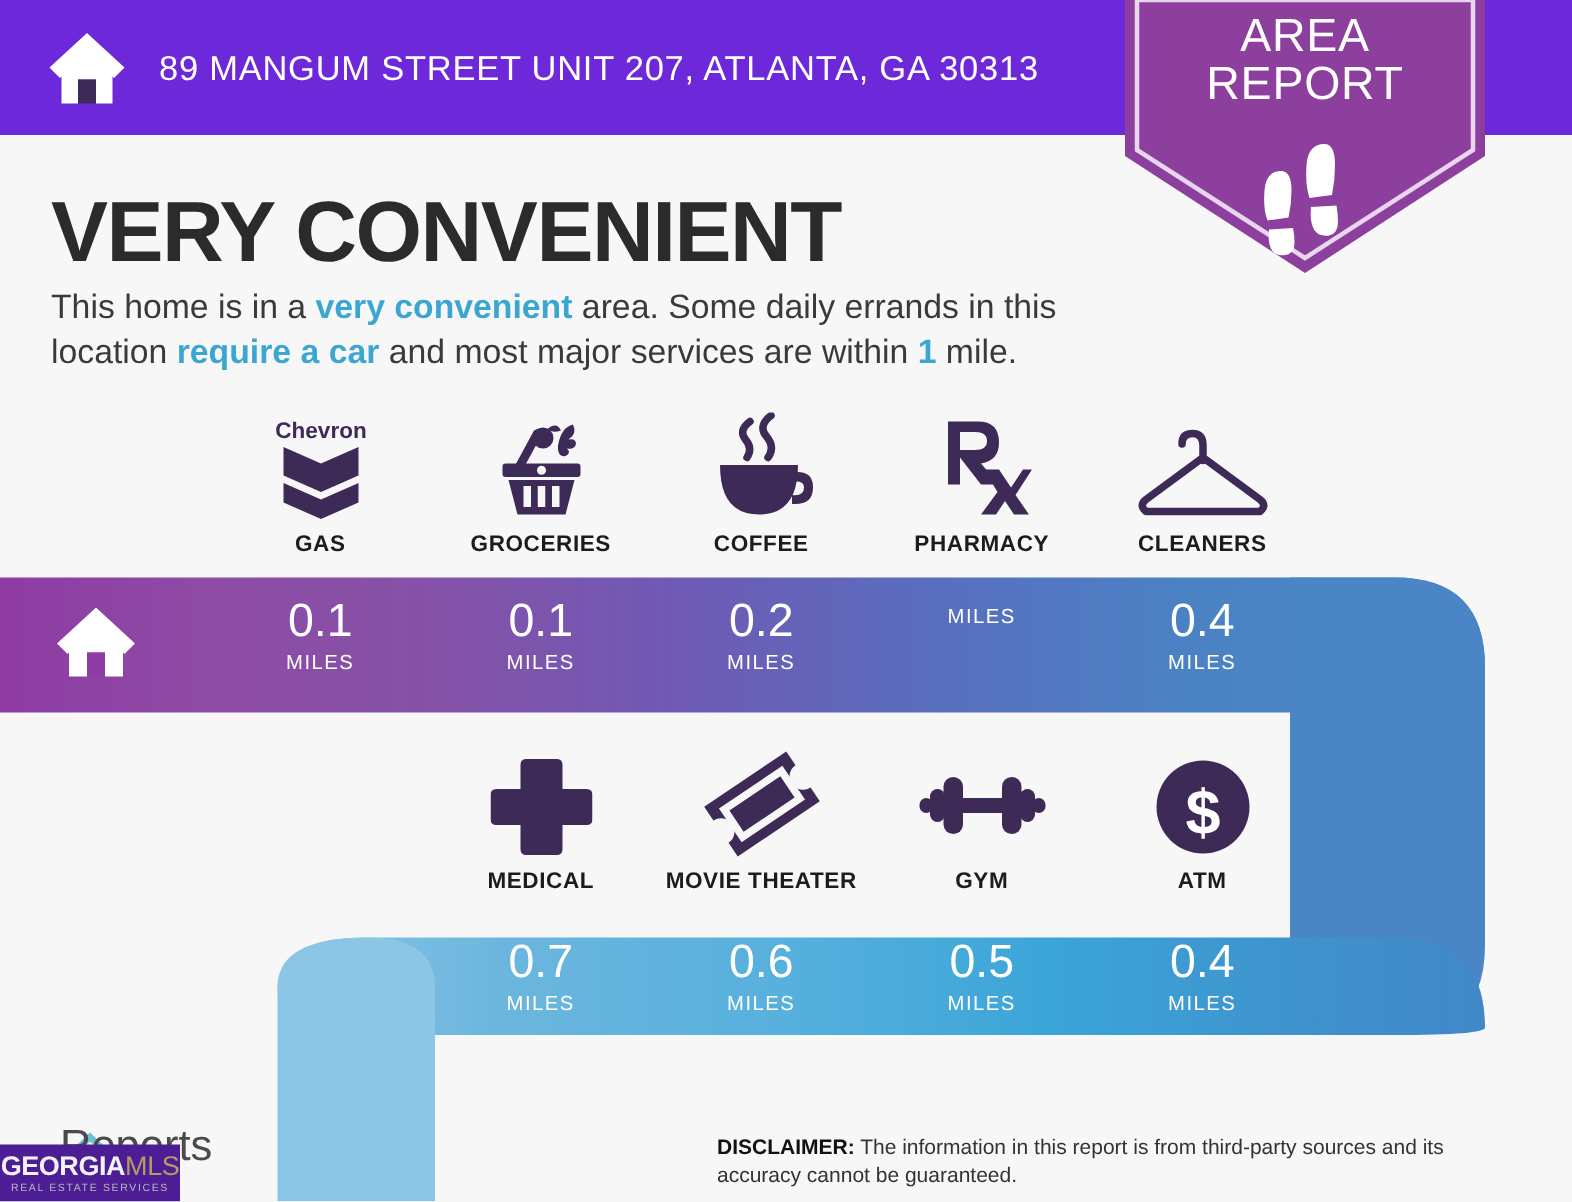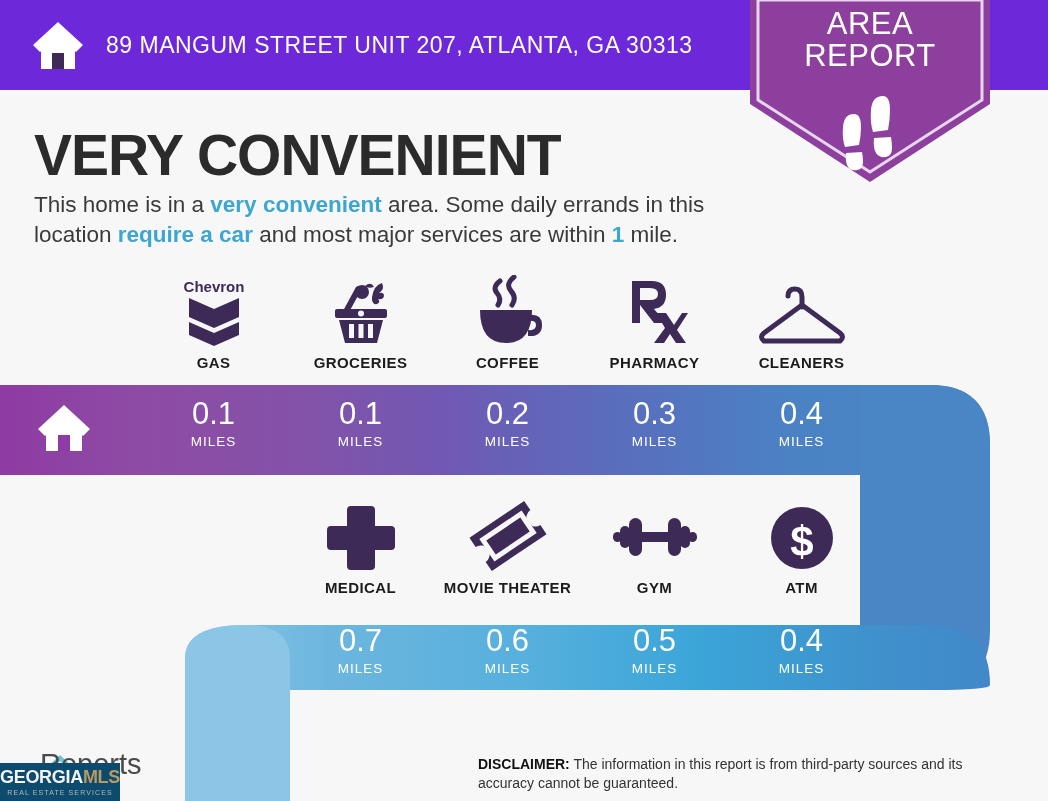--- a/index.html
+++ b/index.html
@@ -79,25 +79,25 @@
   .disclaimer b { font-weight:bold; color:#111; }
 
   .reports-wm {
     position:absolute; left:40px; top:748px; z-index:28;
     font-size:29px; color:#4a4a4a;
   }
   .reports-roof { position:absolute; left:40px; top:750px; width:46px; height:34px; z-index:27; }
 
   .gmls {
     position:absolute; left:0px; top:763px; width:120px; height:38px;
-    background:#0c4a6e; z-index:32; overflow:hidden;
+    background:#4c1d95; z-index:32; overflow:hidden;
   }
   .gmls-top { display:flex; align-items:baseline; justify-content:center; padding-top:4px; }
   .gmls-g { color:#f2f2f2; font-size:18px; font-weight:bold; letter-spacing:-.3px; }
-  .gmls-m { color:#b89a63; font-size:18px; font-weight:bold; letter-spacing:-.3px; }
+  .gmls-m { color:#b89a63; font-size:18px; font-weight:normal; letter-spacing:-.3px; }
   .gmls-sub {
     text-align:center; color:#b8b8b8; font-size:7px; letter-spacing:1.1px;
     margin-top:1px;
   }
 </style>
 </head>
 <body>
 
 <svg class="snake" viewBox="0 0 1048 421">
   <defs>
@@ -243,21 +243,20 @@
   </div>
   <div class="distcell">
     <div class="num">0.1</div>
     <div class="unit">MILES</div>
   </div>
   <div class="distcell">
     <div class="num">0.2</div>
     <div class="unit">MILES</div>
   </div>
   <div class="distcell">
-    <div class="num">0.3</div>
     <div class="unit">MILES</div>
   </div>
   <div class="distcell">
     <div class="num">0.4</div>
     <div class="unit">MILES</div>
   </div>
 </div>
 
 <div class="iconrow row2">
 

